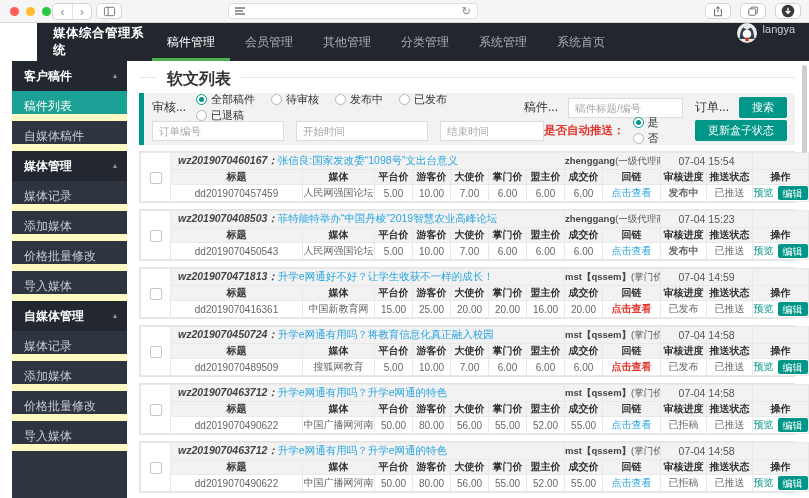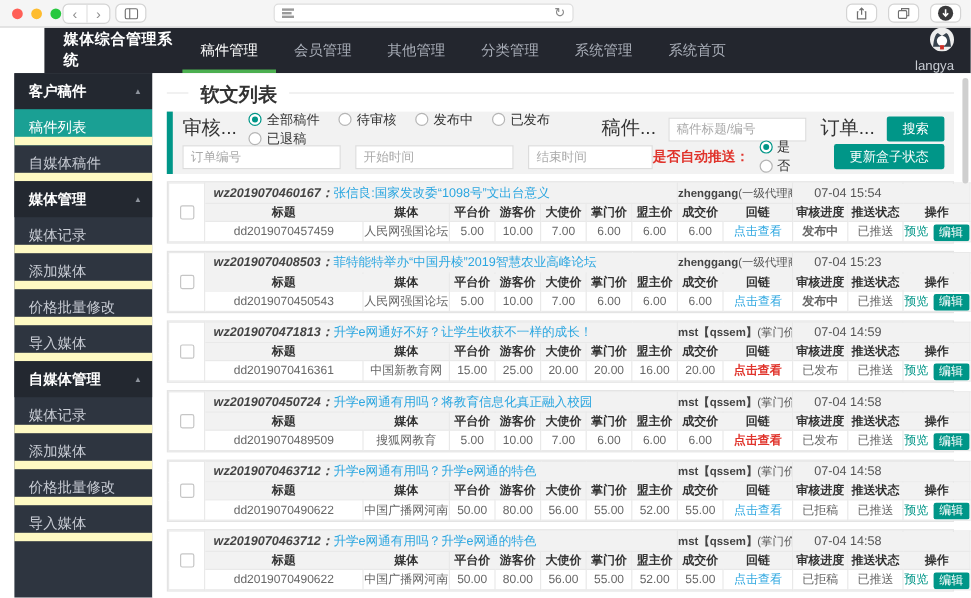--- a/index.html
+++ b/index.html
@@ -23,41 +23,41 @@
   .reload { margin-left:auto; color:#8a8a8a; font-size:11px; line-height:1; }
   .chrome-right { position:absolute; right:8px; top:3px; display:flex; gap:9px; }
   .chrome-right .chrome-btn { position:static; }
 
   
   .app-header { height:38px; background:#23262E; display:flex; align-items:stretch;margin-left:37px; }
   .logo { width:115px; display:flex; align-items:center; padding-left:16px; color:#fff; font-weight:bold; font-size:12.5px; letter-spacing:.5px; }
   .top-nav { display:flex; align-items:stretch; }
   .nav-item { display:flex; align-items:center; padding:0 15px; color:#A9AEB8; font-size:12px; cursor:pointer; }
   .nav-item.active { color:#fff; box-shadow:inset 0 -3px 0 #4CAF50; }
-  .user-box { margin-left:auto; display:flex; align-items:flex-end; gap:6px; padding-right:14px;flex-direction:column; }
+  .user-box { margin-left:auto; display:flex; align-items:flex-start; gap:6px; padding-right:14px; }
   .user-name { color:#c9cdd4; font-size:11px; }
 
   
   .layout { display:flex; height:441px;padding-left:12px; }
   .sidebar { width:115px; background:#2E3540; flex:none; }
   .side-header { height:30px; line-height:30px; background:#232830; color:#fff; font-weight:bold; font-size:12px; padding:0 10px 0 12px; display:flex; justify-content:space-between; align-items:center; cursor:pointer; }
   .sh-arrow { color:#8d939c; font-size:8px; }
   .side-item { height:30px; line-height:30px; color:#c8ccd4; font-size:12px; padding-left:12px; border-bottom:7px solid #fef9c3; cursor:pointer; }
   .side-item.active { background:#1AA094; color:#fff; }
   .content { flex:1; background:#fff; position:relative; overflow:hidden; }
 
   
   .field-title { margin:16px 14px 0 12px; border-top:1px solid #e8e8e8; height:10px; position:relative; }
   .field-title span { position:absolute; top:-9px; left:18px; background:#fff; padding:0 10px; font-size:16px; font-weight:bold; color:#333; }
 
   
   .filter { margin:6px 14px 0 12px; background:#f2f2f2; border-left:5px solid #009688; padding:4px 8px; }
   .f-row { display:flex; align-items:center; height:21px; }
   .f-row + .f-row { margin-top:2px; }
-  .f-label { font-size:16px; color:#333; margin-right:10px; white-space:nowrap; }
+  .f-label { font-size:12px; color:#333; margin-right:10px; white-space:nowrap; }
   .radio-opt { display:inline-flex; align-items:center; margin-right:16px; cursor:pointer; }
   .radio { width:11px; height:11px; border:1px solid #b5b5b5; border-radius:50%; background:#fff; display:inline-block; position:relative; flex:none; }
   .radio.on { border-color:#009688; }
   .radio.on::after { content:''; position:absolute; inset:2px; border-radius:50%; background:#009688; }
   .radio-label { font-size:11px; color:#333; margin-left:4px; white-space:nowrap; }
   .f-input { height:20px; border:1px solid #dcdcdc; background:#fff; font-size:10.5px; color:#666; padding:0 6px; outline:none; font-family:inherit; }
   .f-input::placeholder { color:#a9a9a9; }
   .f-right { margin-left:auto; display:flex; align-items:center; }
   .btn { background:#009688; color:#fff; border:none; border-radius:2px; font-size:11px; height:21px; padding:0 13px; cursor:pointer; font-family:inherit; white-space:nowrap; }
   .red-label { color:#E0342C; font-weight:bold; font-size:11.5px; margin-right:8px; white-space:nowrap; }

